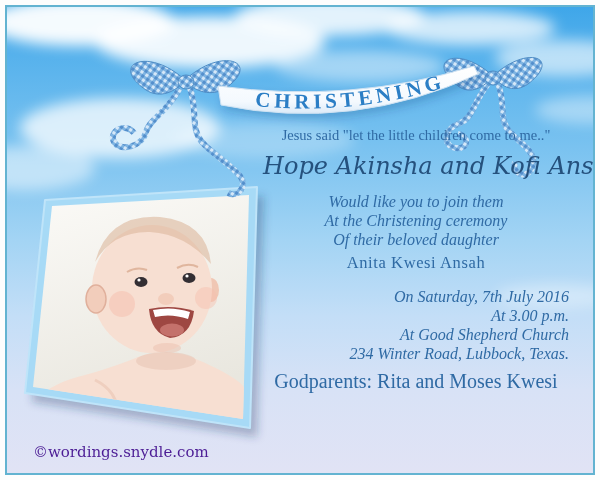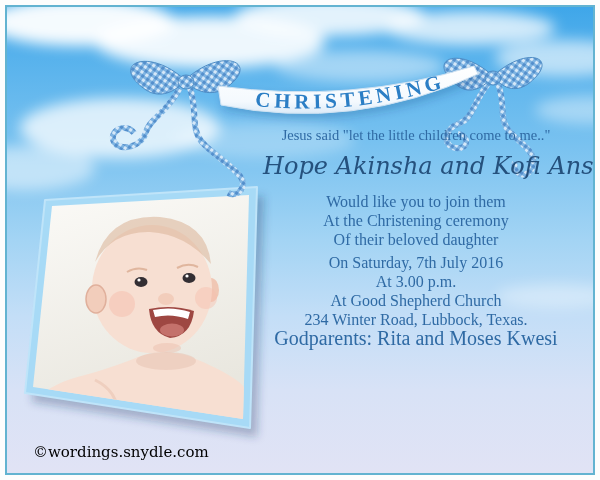--- a/index.html
+++ b/index.html
@@ -9,26 +9,26 @@
        background:linear-gradient(180deg,#3ea6e9 0%,#55b1ec 10%,#79c2f0 30%,
                   #a3d4f4 50%,#c3def7 66%,#d8e2f6 82%,#e1e3f5 100%);}
   .frame-outer{position:absolute;inset:0;border:5px solid #fdfdfd;pointer-events:none;z-index:30;}
   .frame-line{position:absolute;inset:5px;border:2px solid #63b3d1;pointer-events:none;z-index:31;}
   .deco{position:absolute;left:0;top:0;z-index:5;pointer-events:none;}
   .content{position:absolute;left:263px;top:126px;width:306px;z-index:10;
            text-align:center;color:#2f6aa4;}
   .quote{font-size:14.5px;line-height:18px;white-space:nowrap;margin-bottom:7px;}
   .names{font-size:24px;line-height:30px;font-style:italic;color:#25517d;
          font-family:"DejaVu Serif",serif;white-space:nowrap;margin-bottom:11px;}
-  .line-block{font-size:16px;line-height:19px;white-space:pre-line;}
+  .line-block{font-size:16px;line-height:19px;white-space:pre-line;font-style:italic;}
   .invite{margin-bottom:4px;}
   .child{font-size:16.5px;line-height:19px;letter-spacing:.6px;margin-bottom:15px;white-space:nowrap;}
-  .event{}
+  .event{margin-bottom:9px;text-align:right;}
   .god{font-size:20px;line-height:19px;white-space:nowrap;margin-bottom:12px;}
-  .watermark{position:absolute;left:33px;top:443px;z-index:12;color:#000000;
+  .watermark{position:absolute;left:33px;top:443px;z-index:12;color:#4c1d95;
              font-size:15px;font-family:"DejaVu Serif",serif;white-space:nowrap;}
 </style>
 </head>
 <body>
 
 <div class="stage">
   <div class="sky"></div>
 
   <svg class="deco" width="600" height="480" viewBox="0 0 600 480">
     <defs>
@@ -124,20 +124,21 @@
       </text>
     </g>
   </svg>
 
   <div class="content">
     <div class="quote">Jesus said "let the little children come to me.."</div>
     <div class="names">Hope Akinsha and Kofi Ansah</div>
     <div class="line-block invite">Would like you to join them
 At the Christening ceremony
 Of their beloved daughter</div>
+    <div class="child">Anita Kwesi Ansah</div>
     <div class="line-block event">On Saturday, 7th July 2016
 At 3.00 p.m.
 At Good Shepherd Church
 234 Winter Road, Lubbock, Texas.</div>
     <div class="god">Godparents: Rita and Moses Kwesi</div>
   </div>
 
   <div class="watermark">©wordings.snydle.com</div>
 
   <div class="frame-outer"></div>

